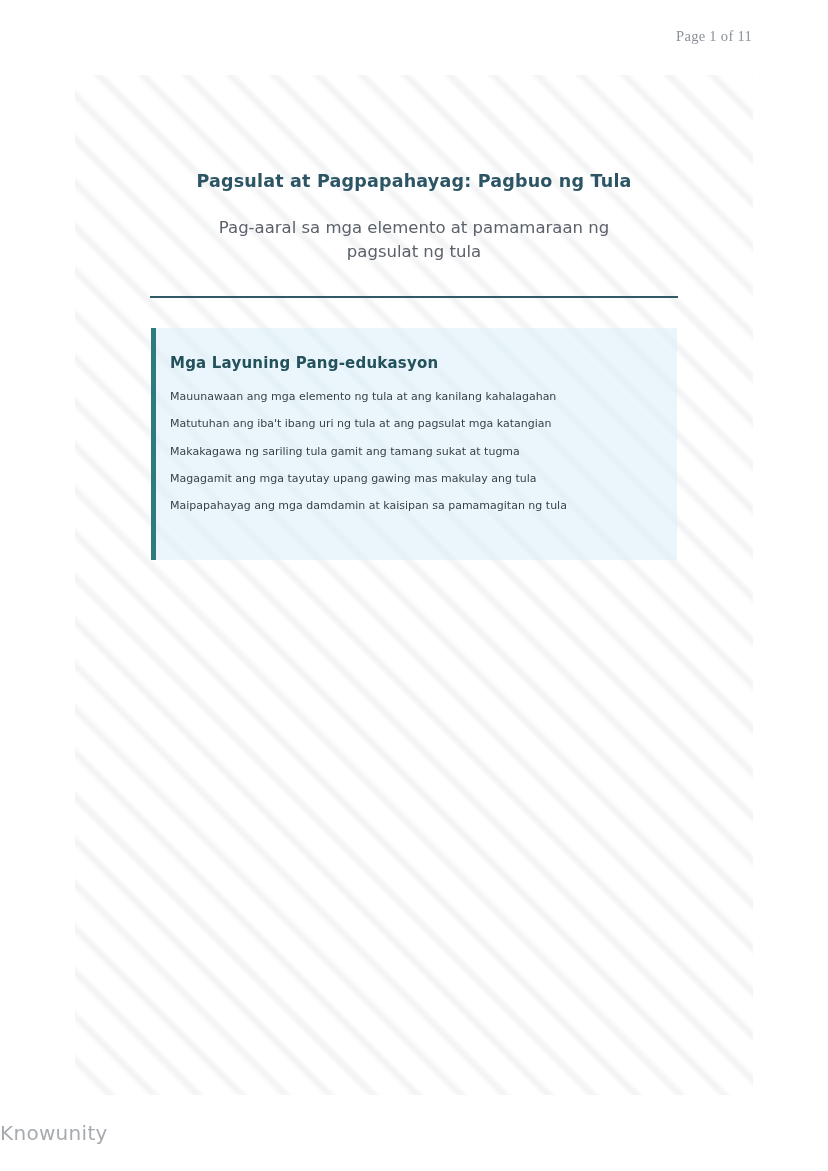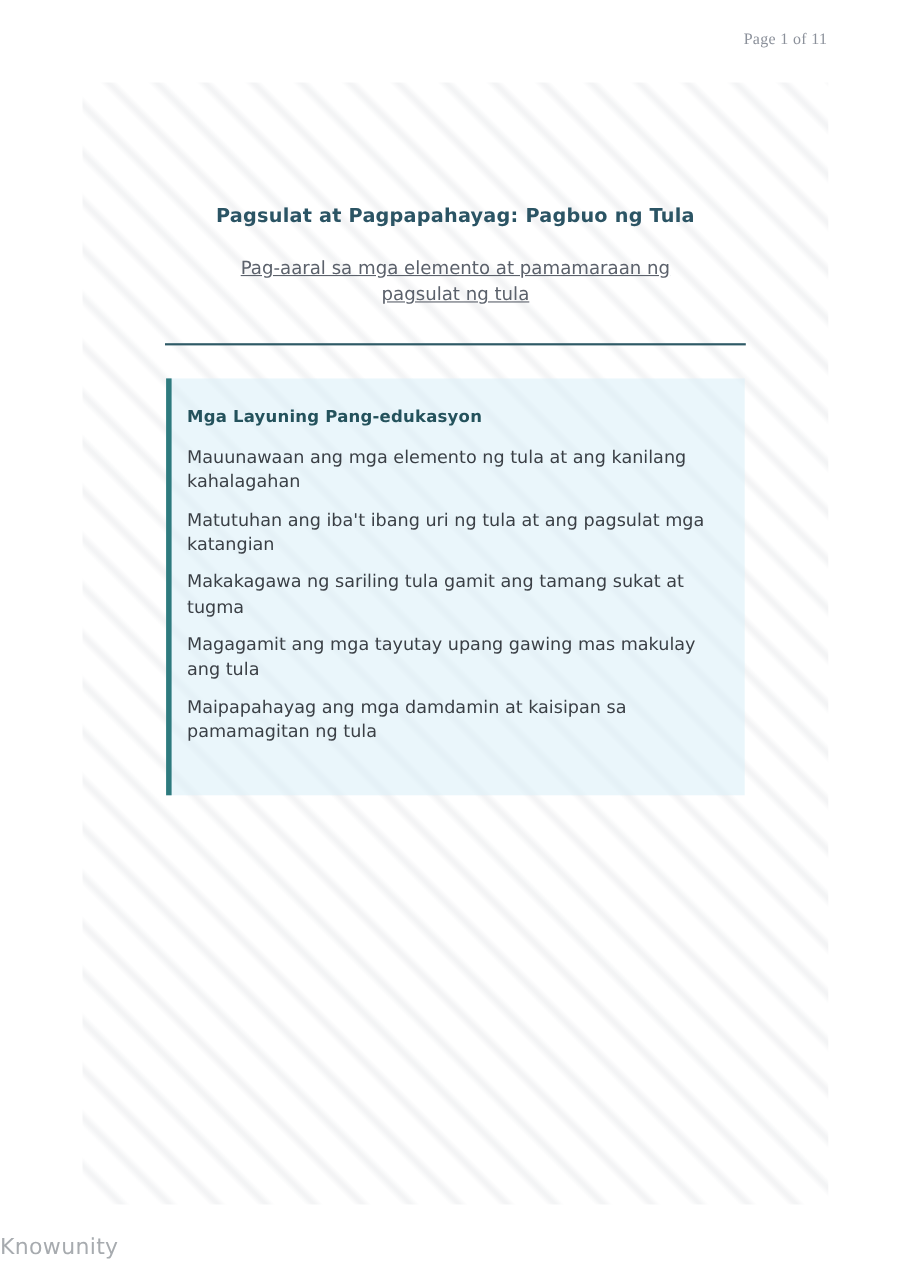--- a/index.html
+++ b/index.html
@@ -40,37 +40,36 @@
       rgba(140, 146, 158, 0.0) 0px,
       rgba(140, 146, 158, 0.0) 19px,
       rgba(140, 146, 158, 0.10) 24px,
       rgba(140, 146, 158, 0.10) 26px,
       rgba(140, 146, 158, 0.0) 31px,
       rgba(140, 146, 158, 0.0) 30px
     );
   }
 
   .doc-title {
-    margin: 16px;
+    margin: 0;
     padding-top: 96px;
     text-align: center;
     font-size: 17.5px;
     font-weight: bold;
     color: #2b5464;
     letter-spacing: 0.2px;
   }
 
   .doc-subtitle {
     margin: 25px auto 0;
     width: 420px;
     text-align: center;
     font-size: 16.5px;
     line-height: 1.45;
     color: #5b616b;
-    text-decoration: underline;
   }
 
   .divider {
     width: 528px;
     height: 0;
     margin: 32px auto 0;
     border: none;
     border-top: 2px solid #2f5a66;
   }
 
@@ -86,21 +85,21 @@
   .objectives-heading {
     margin: 0 0 17px 0;
     font-size: 15px;
     font-weight: bold;
     color: #24525c;
     letter-spacing: 0.2px;
   }
 
   .objective-item {
     margin: 0 0 12px 0;
-    font-size: 16px;
+    font-size: 11px;
     line-height: 1.4;
     color: #3a3f45;
   }
   .objective-item:last-child { margin-bottom: 16px; }
 
   .footer-brand {
     position: absolute;
     bottom: 26px;
     left: 0;
     width: 100%;

